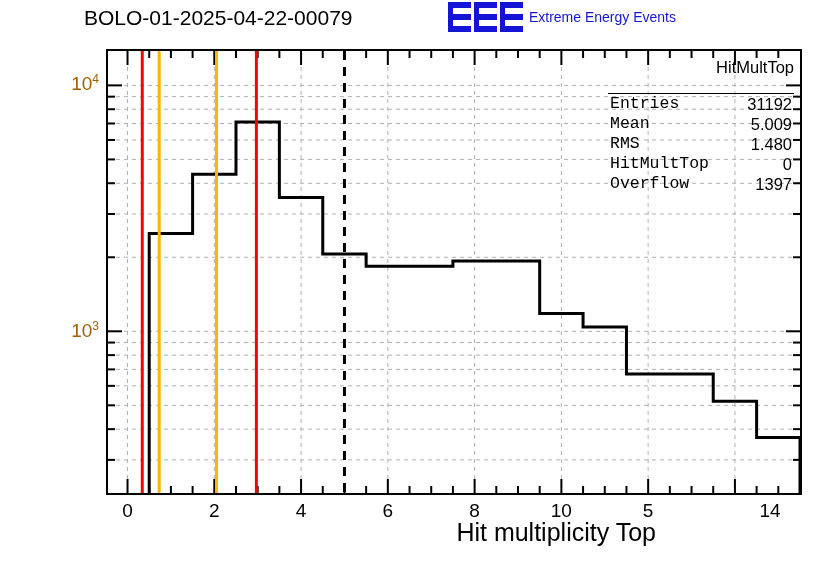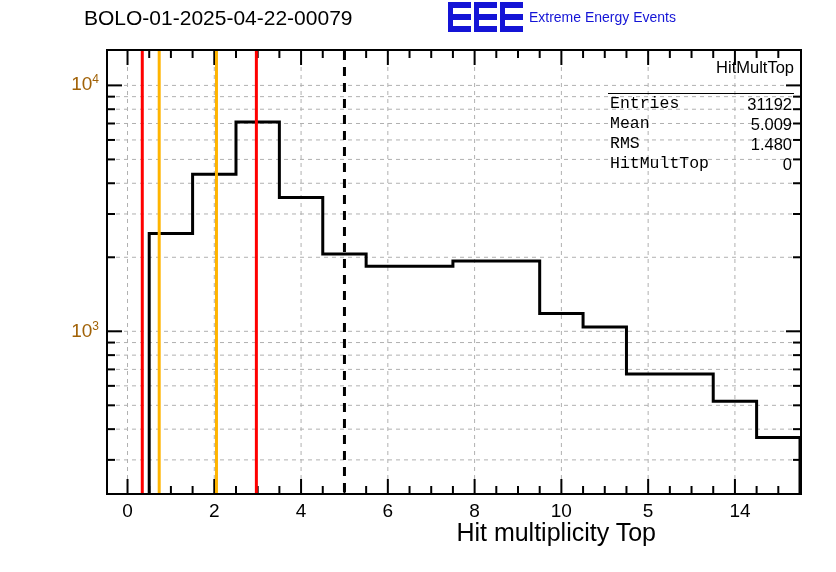--- a/index.html
+++ b/index.html
@@ -274,21 +274,21 @@
   </div>
 
   <div id="xtick-host">
       <div class="xlab" style="left: 102.524px; width: 50px; top: 500px;">0</div>
       <div class="xlab" style="left: 189.295px; width: 50px; top: 500px;">2</div>
       <div class="xlab" style="left: 276.066px; width: 50px; top: 500px;">4</div>
       <div class="xlab" style="left: 362.837px; width: 50px; top: 500px;">6</div>
       <div class="xlab" style="left: 449.608px; width: 50px; top: 500px;">8</div>
       <div class="xlab" style="left: 536.379px; width: 50px; top: 500px;">10</div>
       <div class="xlab" style="left: 623.15px; width: 50px; top: 500px;">5</div>
-      <div class="xlab" style="left: 715px; width: 50px; top: 500px;">14</div>
+      <div class="xlab" style="left: 745px; width: 50px; top: 500px;">14</div>
     </div>
 
   <div class="axis-title-x">Hit multiplicity Top</div>
 
   <div class="stats-box">
     <div class="stats-title">HitMultTop</div>
     <div id="stats-rows">
         <div class="stats-row">
           <span class="k">Entries</span>
           <span class="v">31192</span>
@@ -298,16 +298,20 @@
           <span class="v">5.009</span>
         </div>
         <div class="stats-row">
           <span class="k">RMS</span>
           <span class="v">1.480</span>
         </div>
         <div class="stats-row">
           <span class="k">HitMultTop</span>
           <span class="v">0</span>
         </div>
+        <div class="stats-row">
+          <span class="k">Overflow</span>
+          <span class="v">1397</span>
+        </div>
       </div>
   </div>
 
 </div>
 
 </body></html>

